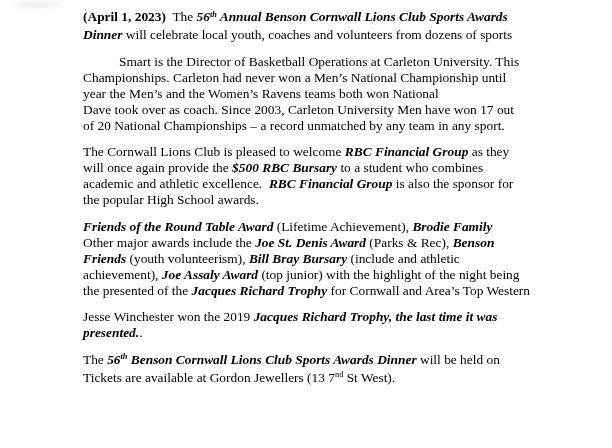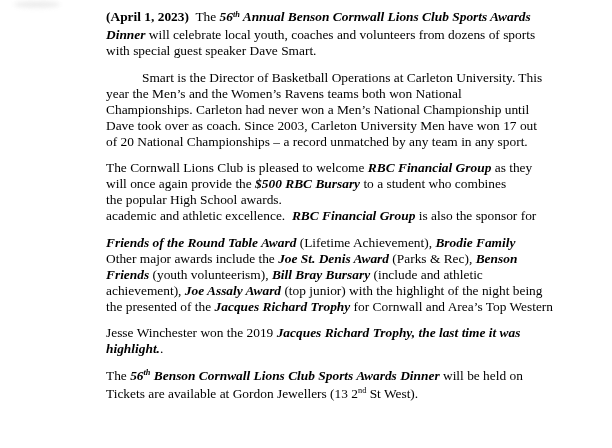--- a/index.html
+++ b/index.html
@@ -28,21 +28,21 @@
     top: 1px;
     width: 46px;
     height: 7px;
     border-radius: 50%;
     background: #d9d9d9;
     opacity: 0.45;
     filter: blur(2px);
   }
   .content {
     position: absolute;
-    left: 106px;
+    left: 83px;
     top: 9px;
     width: 470px;
   }
   .paragraph {
     margin: 0 0 10.5px 0;
   }
   .line {
     white-space: pre;
   }
   .line.indent {
@@ -59,44 +59,43 @@
 </style>
 </head>
 <body>
 
 <div class="page">
   <div class="scan-artifact"></div>
   <div class="content">
       <div class="paragraph">
         <div class="line"><span class="b">(April 1, 2023)</span><span>  The </span><span class="b i">56</span><span class="b i sup">th</span><span class="b i"> Annual Benson Cornwall Lions Club Sports Awards</span></div>
         <div class="line"><span class="b i">Dinner</span><span> will celebrate local youth, coaches and volunteers from dozens of sports</span></div>
-        <div class="line"><span>with special guest speaker Dave Smart.</span></div>
       </div>
       <div class="paragraph">
         <div class="line indent"><span>Smart is the Director of Basketball Operations at Carleton University. This</span></div>
+        <div class="line"><span>Championships. Carleton had never won a Men’s National Championship until</span></div>
         <div class="line"><span>year the Men’s and the Women’s Ravens teams both won National</span></div>
-        <div class="line"><span>Championships. Carleton had never won a Men’s National Championship until</span></div>
         <div class="line"><span>Dave took over as coach. Since 2003, Carleton University Men have won 17 out</span></div>
         <div class="line"><span>of 20 National Championships – a record unmatched by any team in any sport.</span></div>
       </div>
       <div class="paragraph">
         <div class="line"><span>The Cornwall Lions Club is pleased to welcome </span><span class="b i">RBC Financial Group</span><span> as they</span></div>
         <div class="line"><span>will once again provide the </span><span class="b i">$500 RBC Bursary</span><span> to a student who combines</span></div>
+        <div class="line"><span>academic and athletic excellence.  </span><span class="b i">RBC Financial Group</span><span> is also the sponsor for</span></div>
         <div class="line"><span>the popular High School awards.</span></div>
-        <div class="line"><span>academic and athletic excellence.  </span><span class="b i">RBC Financial Group</span><span> is also the sponsor for</span></div>
       </div>
       <div class="paragraph">
         <div class="line"><span class="b i">Friends of the Round Table Award</span><span> (Lifetime Achievement), </span><span class="b i">Brodie Family</span></div>
         <div class="line"><span>Other major awards include the </span><span class="b i">Joe St. Denis Award</span><span> (Parks &amp; Rec), </span><span class="b i">Benson</span></div>
         <div class="line"><span class="b i">Friends</span><span> (youth volunteerism), </span><span class="b i">Bill Bray Bursary</span><span> (include and athletic</span></div>
         <div class="line"><span>achievement), </span><span class="b i">Joe Assaly Award</span><span> (top junior) with the highlight of the night being</span></div>
         <div class="line"><span>the presented of the </span><span class="b i">Jacques Richard Trophy</span><span> for Cornwall and Area’s Top Western</span></div>
       </div>
       <div class="paragraph">
         <div class="line"><span>Jesse Winchester won the 2019 </span><span class="b i">Jacques Richard Trophy, the last time it was</span></div>
-        <div class="line"><span class="b i">highlight.</span><span>.</span></div>
+        <div class="line"><span class="b i">presented.</span><span>.</span></div>
       </div>
       <div class="paragraph">
         <div class="line"><span>The </span><span class="b i">56</span><span class="b i sup">th</span><span class="b i"> Benson Cornwall Lions Club Sports Awards Dinner</span><span> will be held on</span></div>
-        <div class="line"><span>Tickets are available at Gordon Jewellers (13 2</span><span class="sup">nd</span><span> St West).</span></div>
+        <div class="line"><span>Tickets are available at Gordon Jewellers (13 7</span><span class="sup">nd</span><span> St West).</span></div>
       </div>
     </div>
 </div>
 
 </body></html>

